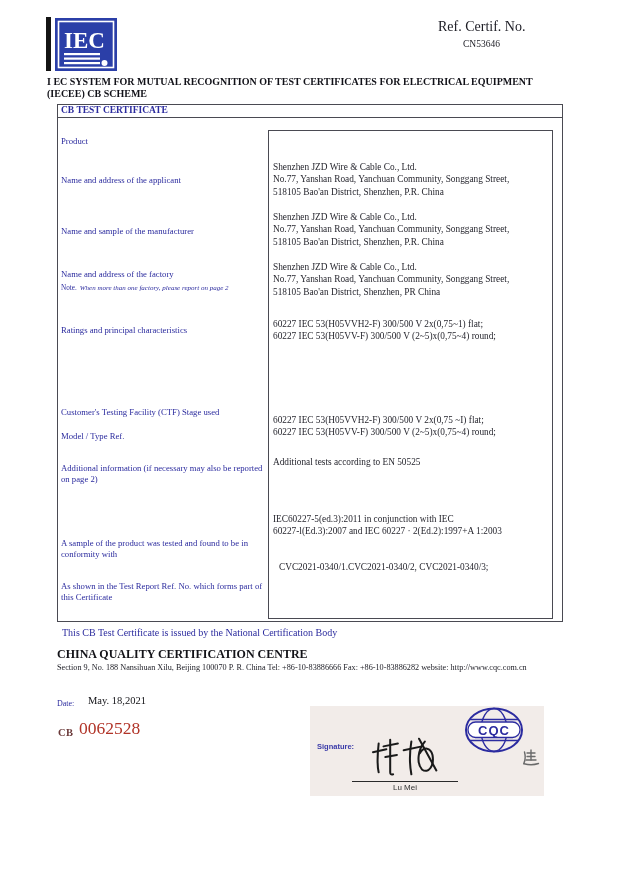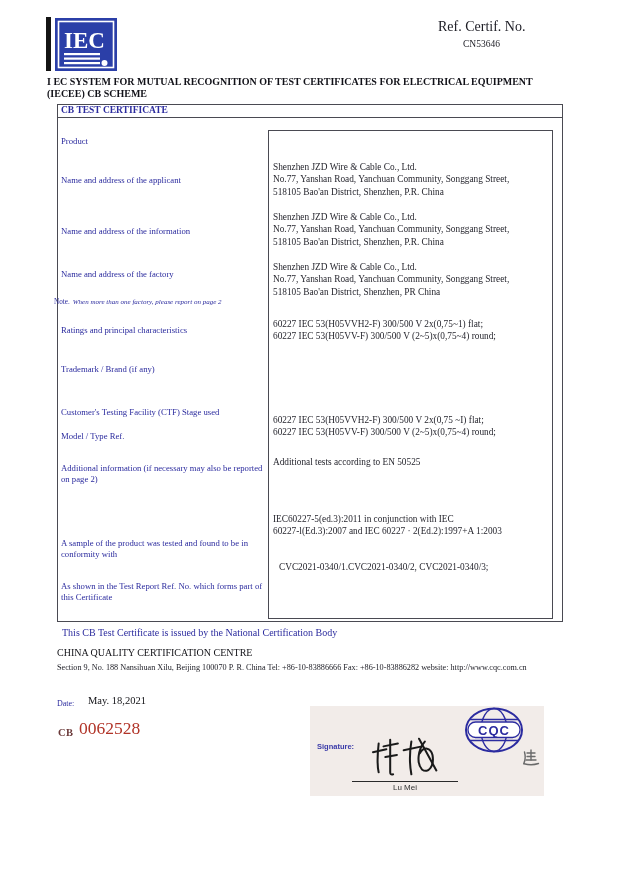--- a/index.html
+++ b/index.html
@@ -13,26 +13,26 @@
   .iec-logo { position:absolute; left:55px; top:18px; width:62px; height:53px; }
   .ref-label { position:absolute; left:438px; top:19px; font-size:14px; color:#1c1c24; }
   .ref-value { position:absolute; left:463px; top:39px; font-size:9.5px; color:#1c1c24; }
   .scheme-heading { position:absolute; left:47px; top:76px; width:520px; font-size:10px; font-weight:bold; line-height:11.5px; color:#111118; }
   
   .outer-box { position:absolute; left:57px; top:104px; width:506px; height:518px; border:1px solid #4a4a52; box-sizing:border-box; }
   .cert-title { position:absolute; left:61px; top:105px; font-size:9.5px; font-weight:bold; color:#2b2b9e;text-align:center; }
   .title-rule { position:absolute; left:57px; top:117px; width:506px; height:0; border-top:1px solid #4a4a52; }
   .inner-box { position:absolute; left:268px; top:130px; width:285px; height:489px; border:1px solid #4a4a52; box-sizing:border-box; background:transparent; }
   .lbl { position:absolute; left:61px; width:208px; font-size:8.7px; line-height:10.5px; color:#2b2b9e; }
-  .note { position:absolute; left:54px; width:210px; font-size:7.2px; color:#2b2b9e;margin-top:14px; }
+  .note { position:absolute; left:61px; width:210px; font-size:7.2px; color:#2b2b9e; }
   .note i { font-size:7px; }
   .val { position:absolute; left:273px; width:276px; font-size:9.3px; line-height:12.3px; color:#26262e; }
   
   .issued-line { position:absolute; left:62px; top:627px; font-size:10px; color:#2b2b9e; }
-  .org-name { position:absolute; left:57px; top:647px; font-size:10px; font-weight:normal; color:#131318; }
+  .org-name { position:absolute; left:57px; top:647px; font-size:12px; font-weight:bold; color:#131318; }
   .org-address { position:absolute; left:57px; top:663px; font-size:8.2px; color:#1c1c24; }
   .date-label { position:absolute; left:57px; top:699px; font-size:8px; color:#2b2b9e; }
   .date-value { position:absolute; left:88px; top:695px; font-size:10.5px; color:#141418; }
   .cb-prefix { position:absolute; left:58px; top:727px; font-size:10.5px; font-weight:bold; color:#6b3a3a; letter-spacing:0.5px; }
   .cb-number { position:absolute; left:79px; top:718px; font-size:17.5px; color:#b13428; }
   
   .sig-photo { position:absolute; left:310px; top:706px; width:234px; height:90px; background:#f2ece9; }
   .sig-label { position:absolute; left:317px; top:742px; font-size:7.5px; font-weight:bold; color:#3a3aa8; font-family:"Liberation Sans", sans-serif; }
   .sig-strokes { position:absolute; left:350px; top:731px; width:115px; height:50px; }
   .sig-line { position:absolute; left:352px; top:781px; width:106px; height:0; border-top:1.2px solid #2a2a2a; }
@@ -62,27 +62,26 @@
     <div>(IECEE) CB SCHEME</div>
   </div>
 
   <div class="outer-box"></div>
   <div class="cert-title">CB TEST CERTIFICATE</div>
   <div class="title-rule"></div>
   <div class="inner-box"></div>
 
   <div class="lbl" style="top:136px">Product</div>
   <div class="lbl" style="top:175px">Name and address of the applicant</div>
-  <div class="lbl" style="top:226px">Name and address of the information</div>
+  <div class="lbl" style="top:226px">Name and sample of the manufacturer</div>
   <div class="lbl" style="top:269px">Name and address of the factory</div>
   <div class="note" style="top:284px">
     <span style="margin-right:3px">Note.</span><i>When more than one factory, please report on page 2</i>
   </div>
   <div class="lbl" style="top:325px">Ratings and principal characteristics</div>
-  <div class="lbl" style="top:364px">Trademark / Brand (if any)</div>
   <div class="lbl" style="top:407px">Customer's Testing Facility (CTF) Stage used</div>
   <div class="lbl" style="top:431px">Model / Type Ref.</div>
   <div class="lbl" style="top:463px">Additional information (if necessary may also be reported on page 2)</div>
   <div class="lbl" style="top:538px; width:212px">A sample of the product was tested and found to be in conformity with</div>
   <div class="lbl" style="top:581px; width:214px">As shown in the Test Report Ref. No. which forms part of this Certificate</div>
 
 
   <div class="val" style="top:161px">
     <div>Shenzhen JZD Wire &amp; Cable Co., Ltd.</div>
     <div>No.77, Yanshan Road, Yanchuan Community, Songgang Street,</div>

